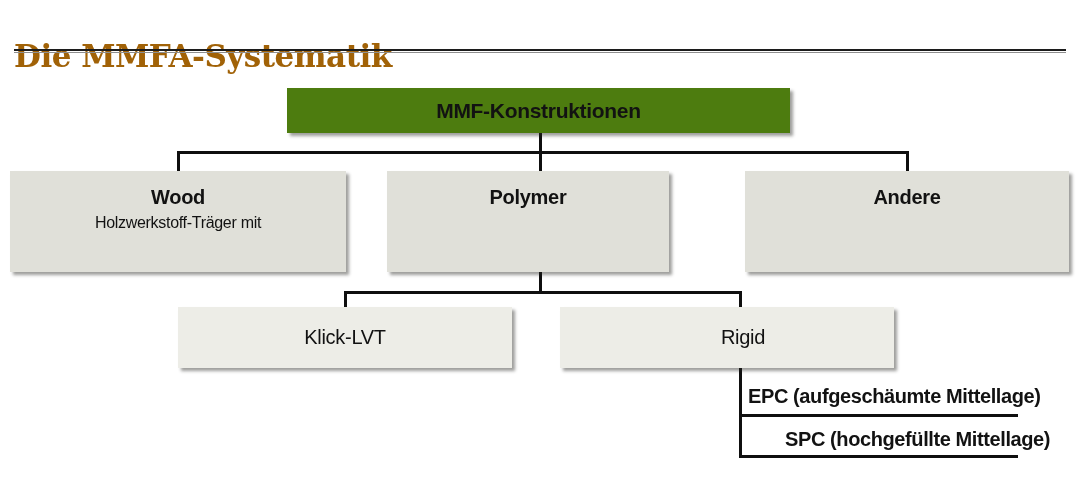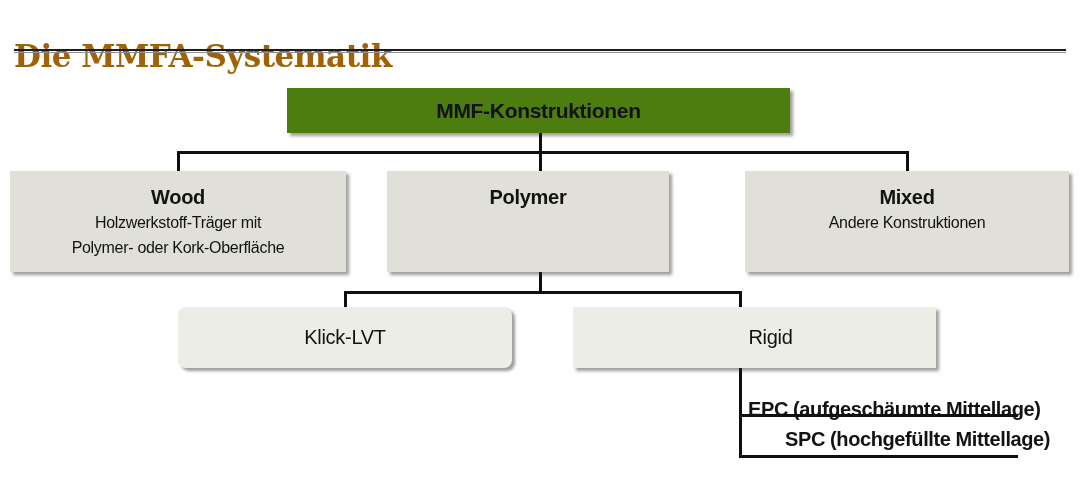--- a/index.html
+++ b/index.html
@@ -62,43 +62,43 @@
   .box-l2 .l2-line  { font-size: 16px; font-weight: 400; line-height: 25px; }
   .box-wood    { left: 10px;  width: 336px; }
   .box-polymer { left: 377px; width: 282px; margin-left: 10px; }
   .box-mixed   { left: 745px; width: 324px; }
   .box-l3 {
     top: 307px; height: 61px;
     background: #edede7;
     display: flex; align-items: center; justify-content: center;
     font-size: 20px; font-weight: 400;
   }
-  .box-klick { left: 178px; width: 334px; border-radius: 8px; }
-  .box-rigid { left: 573px; width: 363px; padding-left: 32px; }
+  .box-klick { left: 178px; width: 334px; }
+  .box-rigid { left: 560px; width: 334px; padding-left: 32px; }
   .conn { position: absolute; background: #0f0f0f; }
   .c-root-v    { left: 539px; top: 132px; width: 3px;   height: 39px; }
   .c-h1        { left: 177px; top: 151px; width: 732px; height: 3px;  }
   .c-stub-wood { left: 177px; top: 151px; width: 3px;   height: 20px; }
   .c-stub-mix  { left: 906px; top: 151px; width: 3px;   height: 20px; }
   .c-poly-v    { left: 539px; top: 271px; width: 3px;   height: 23px; }
   .c-h2        { left: 344px; top: 291px; width: 398px; height: 3px;  }
   .c-stub-klk  { left: 344px; top: 291px; width: 3px;   height: 16px; }
   .c-stub-rgd  { left: 739px; top: 291px; width: 3px;   height: 16px; }
   .c-rigid-v   { left: 739px; top: 367px; width: 3px;   height: 91px; }
   .c-epc-u     { left: 739px; top: 414px; width: 279px; height: 3px;  }
   .c-spc-u     { left: 739px; top: 455px; width: 279px; height: 3px;  }
   .leaf-label {
     position: absolute;
     left: 748px;
     font-size: 20px;
     font-weight: 700;
     letter-spacing: -0.4px;
     white-space: nowrap;
   }
-  .leaf-epc { top: 398px; }
+  .leaf-epc { top: 385px; }
   .leaf-spc { top: 428px; margin-left: 37px; }
 </style>
 </head>
 <body>
 
 <div class="stage">
 
   <div class="title">Die MMFA-Systematik</div>
   <div class="rule-dark"></div>
   <div class="rule-gray"></div>
@@ -115,30 +115,28 @@
   <div class="conn c-epc-u"></div>
   <div class="conn c-spc-u"></div>
 
   <div class="box box-root">
     <span>MMF-Konstruktionen</span>
   </div>
 
   <div class="box box-l2 box-wood">
     <div class="l2-title">Wood</div>
     <div class="l2-line">Holzwerkstoff-Träger mit</div>
-    <div class="l2-line">Polymer- oder Kork-Oberfläche</div>
   </div>
 
   <div class="box box-l2 box-polymer">
     <div class="l2-title">Polymer</div>
   </div>
 
   <div class="box box-l2 box-mixed">
-    <div class="l2-title">Mixed</div>
-    <div class="l2-line">Andere Konstruktionen</div>
+    <div class="l2-title">Andere</div>
   </div>
 
   <div class="box box-l3 box-klick">
     <span>Klick-LVT</span>
   </div>
 
   <div class="box box-l3 box-rigid">
     <span>Rigid</span>
   </div>
 

